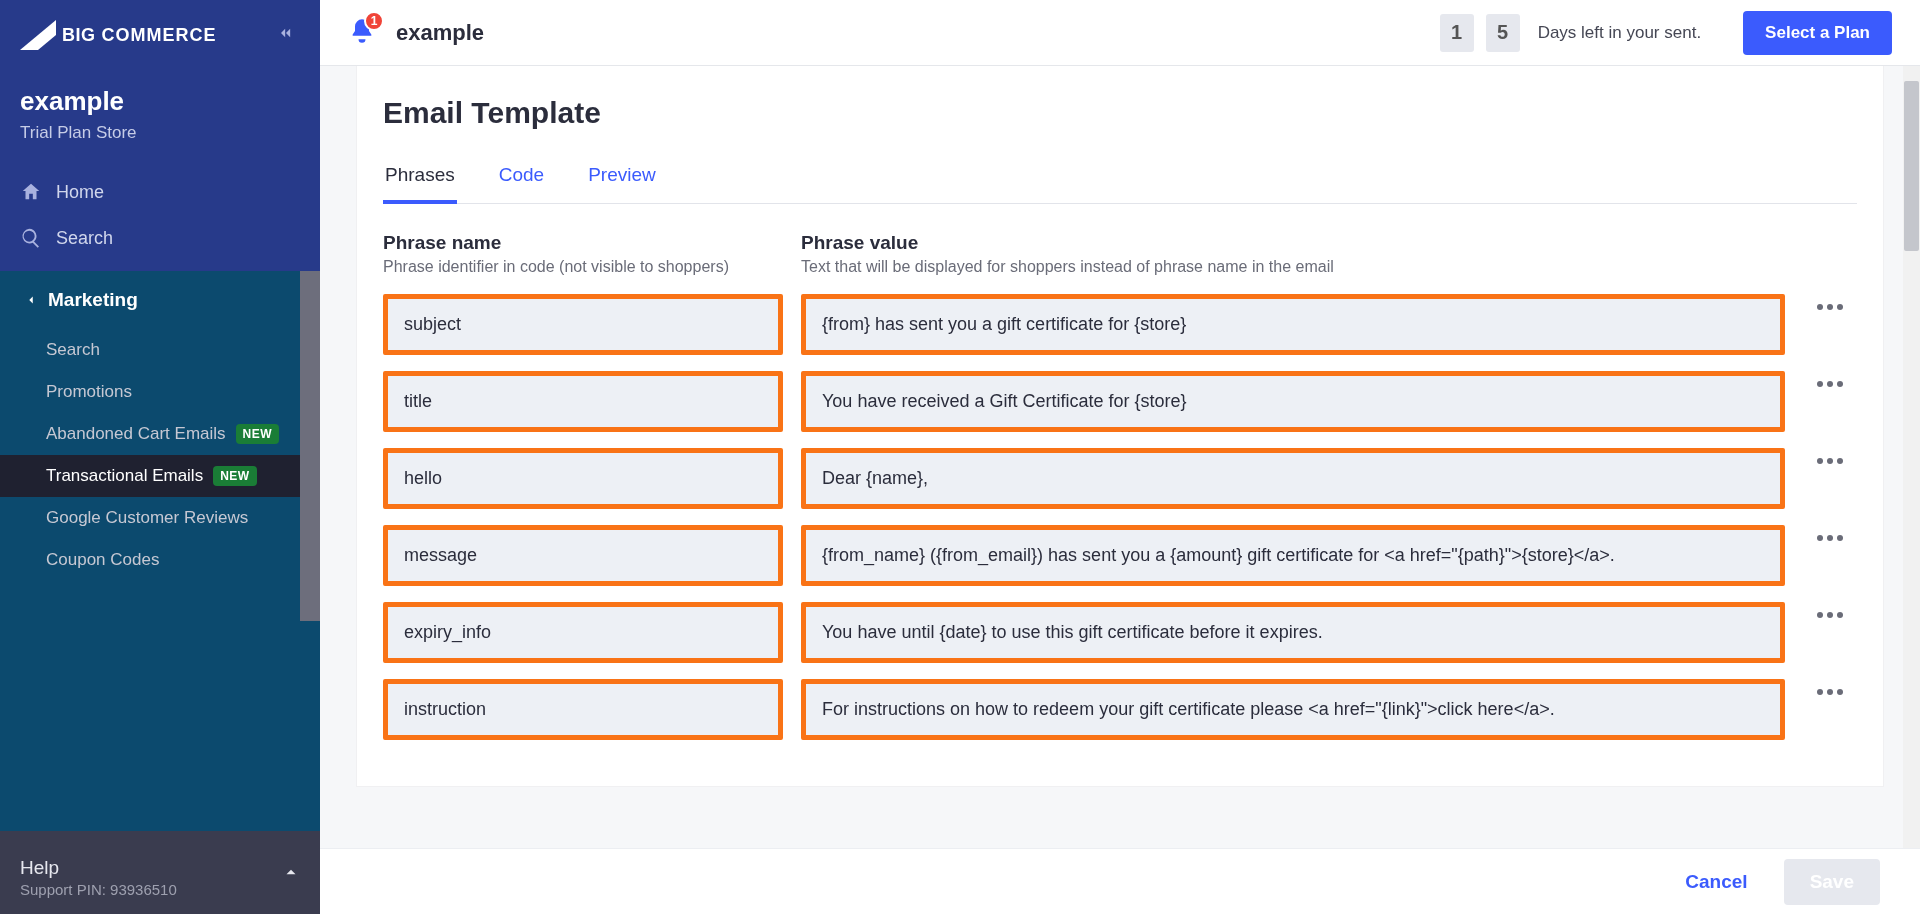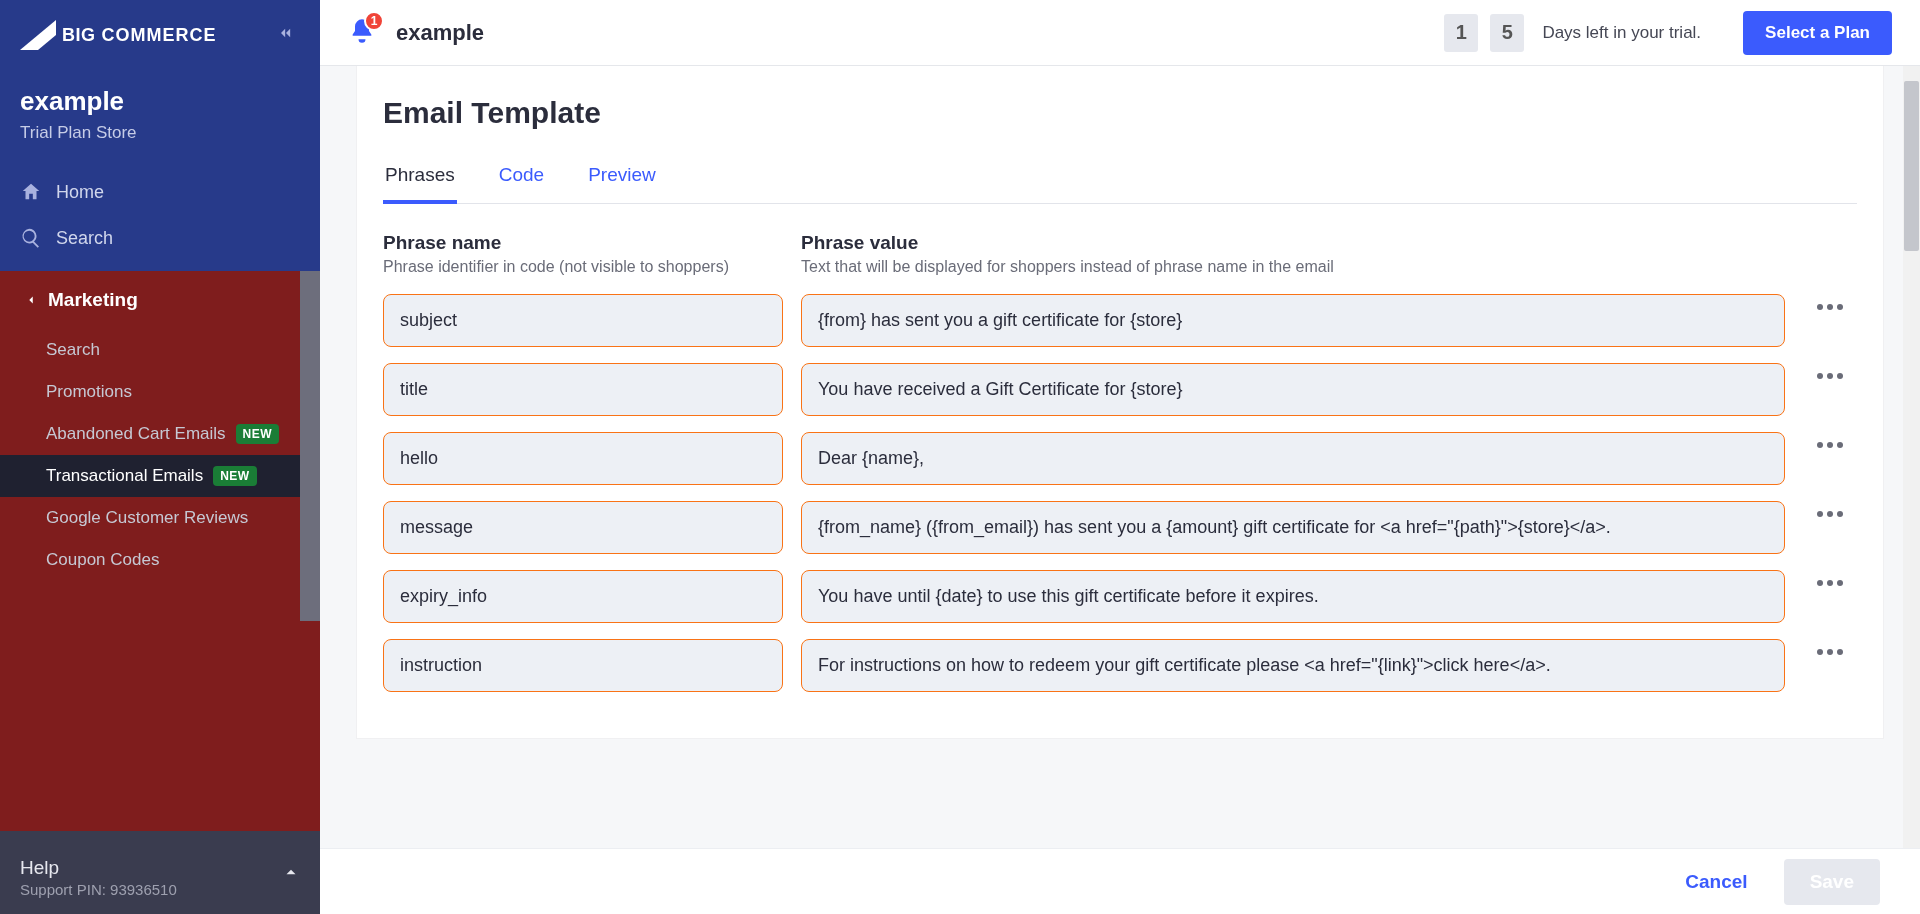--- a/index.html
+++ b/index.html
@@ -32,21 +32,21 @@
   .top-nav .item {
     display:flex; align-items:center; gap:14px;
     padding:12px 20px; font-size:18px; color:#d0d6ec;
     cursor:pointer; justify-content:space-between;
   }
   .top-nav .item .left { display:flex; align-items:center; gap:14px; }
   .top-nav .item svg.icon { width:22px; height:22px; fill:#a9b2df; }
   .ext-icon { width:18px; height:18px; fill:#a9b2df; }
 
   .dark-section {
-    background:#7f1d1d;
+    background:#0c4a6e;
     flex:1;
     position:relative;
     overflow:hidden;
   }
   .dark-scroll-thumb {
     position:absolute; right:0; top:0; width:20px; height:350px;
     background:#6d6e7c;
   }
   .section-header {
     display:flex; align-items:center; gap:10px;
@@ -120,21 +120,21 @@
 
   .columns { display:flex; gap:18px; }
   .col-name { width:400px; flex-shrink:0; }
   .col-value { flex:1; min-width:0; }
   .col-actions { width:54px; flex-shrink:0; }
   .col-head { font-size:19px; font-weight:700; color:#2b2d3c; margin-bottom:4px;}
   .col-sub { font-size:16px; color:#6a6c78; margin-bottom:18px; }
 
   .phrase-row { display:flex; gap:18px; margin-bottom:16px; align-items:flex-start;}
   .cell {
-    background:#edf0f5; border:1px solid #f97316; border-radius:8px;
+    background:#edf0f5; border:5px solid #f97316; border-radius:2px;
     padding:12px 16px; font-size:18px; color:#2b2d3c; line-height:1.5;
     word-wrap:break-word;
   }
   .cell-name { width:400px; flex-shrink:0; }
   .cell-value { flex:1; min-width:0; }
   .row-actions {
     width:54px; flex-shrink:0; display:flex; align-items:center; justify-content:center;
     cursor:pointer; padding-top:10px;
   }
   .dots { display:flex; gap:4px; }
@@ -241,21 +241,21 @@
       <svg viewBox="0 0 24 24">
           <path d="M12 2a6 6 0 016 6v4l2 3v1H4v-1l2-3V8a6 6 0 016-6zm0 20a3 3 0 003-3H9a3 3 0 003 3z"></path>
         </svg>
       <div class="bell-badge">1</div>
     </div>
     <div class="header-title">example</div>
     <div class="header-spacer"></div>
     <div class="trial-box">
       <div class="digit">1</div>
       <div class="digit">5</div>
-      <span class="trial-text">Days left in your trial.</span>
+      <span class="trial-text">Days left in your sent.</span>
     </div>
     <button class="select-plan-btn">Select a Plan</button>
   </header>
 
   <div class="content-scroll">
     <div class="card">
       <h1 class="card-title">Email Template</h1>
 
       <div class="tabs" id="tabs">
           <div class="tab active">Phrases</div>

